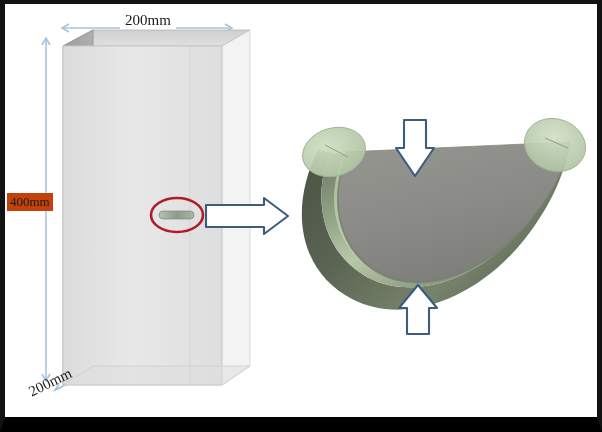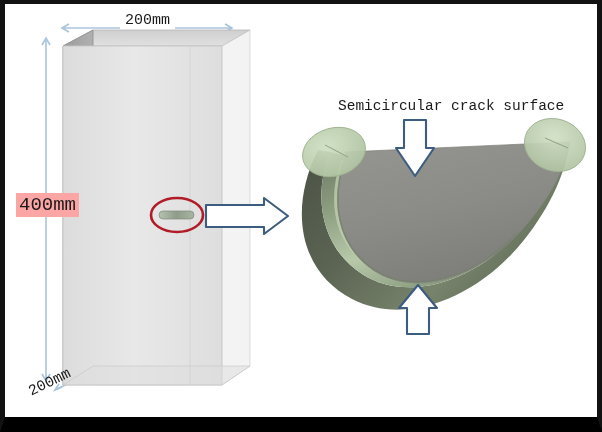--- a/index.html
+++ b/index.html
@@ -7,21 +7,21 @@
     padding: 0;
     background: #ffffff;
   }
   #figure {
     position: relative;
     width: 602px;
     height: 432px;
     background: #ffffff;
     box-sizing: border-box;
     overflow: hidden;
-    font-family: Liberation Mono, monospace;
+    font-family: Liberation Serif, serif;
   }
   #frame-border {
     position: absolute;
     left: 0; top: 0;
     width: 602px; height: 432px;
     box-sizing: border-box;
     border-top: 4px solid #121212;
     border-left: 5px solid #121212;
     border-right: 5px solid #121212;
     border-bottom: 15px solid #000000;
@@ -41,24 +41,24 @@
     z-index: 25;
   }
   #label-width-top {
     left: 120px;
     top: 12px;
     font-size: 15px;
     background: #ffffff;
     padding: 0 5px;
   }
   #label-height-left {
-    left: 16px;
+    left: 7px;
     top: 193px;
-    font-size: 19px;
-    background: #fca5a5;
+    font-size: 13px;
+    background: #c2410c;
     padding: 1px 3px;
   }
   #label-depth-bottom {
     left: 26px;
     top: 385px;
     font-size: 15px;
     transform: rotate(-26deg);
     transform-origin: left top;
     background: transparent;
   }
@@ -210,18 +210,17 @@
 
     <polygon points="418,285 437,308 429,308 429,334 407,334 407,308 399,308" fill="#ffffff" stroke="#3c5c80" stroke-width="2.1" stroke-linejoin="round"></polygon>
   </svg>
 
   <div class="lbl" id="label-width-top">200mm</div>
 
   <div class="lbl" id="label-height-left">400mm</div>
 
   <div class="lbl" id="label-depth-bottom">200mm</div>
 
-  <div class="lbl" id="label-crack-surface">Semicircular crack surface</div>
 
 
   <div id="frame-border"></div>
 
 </div>
 
 </body></html>

